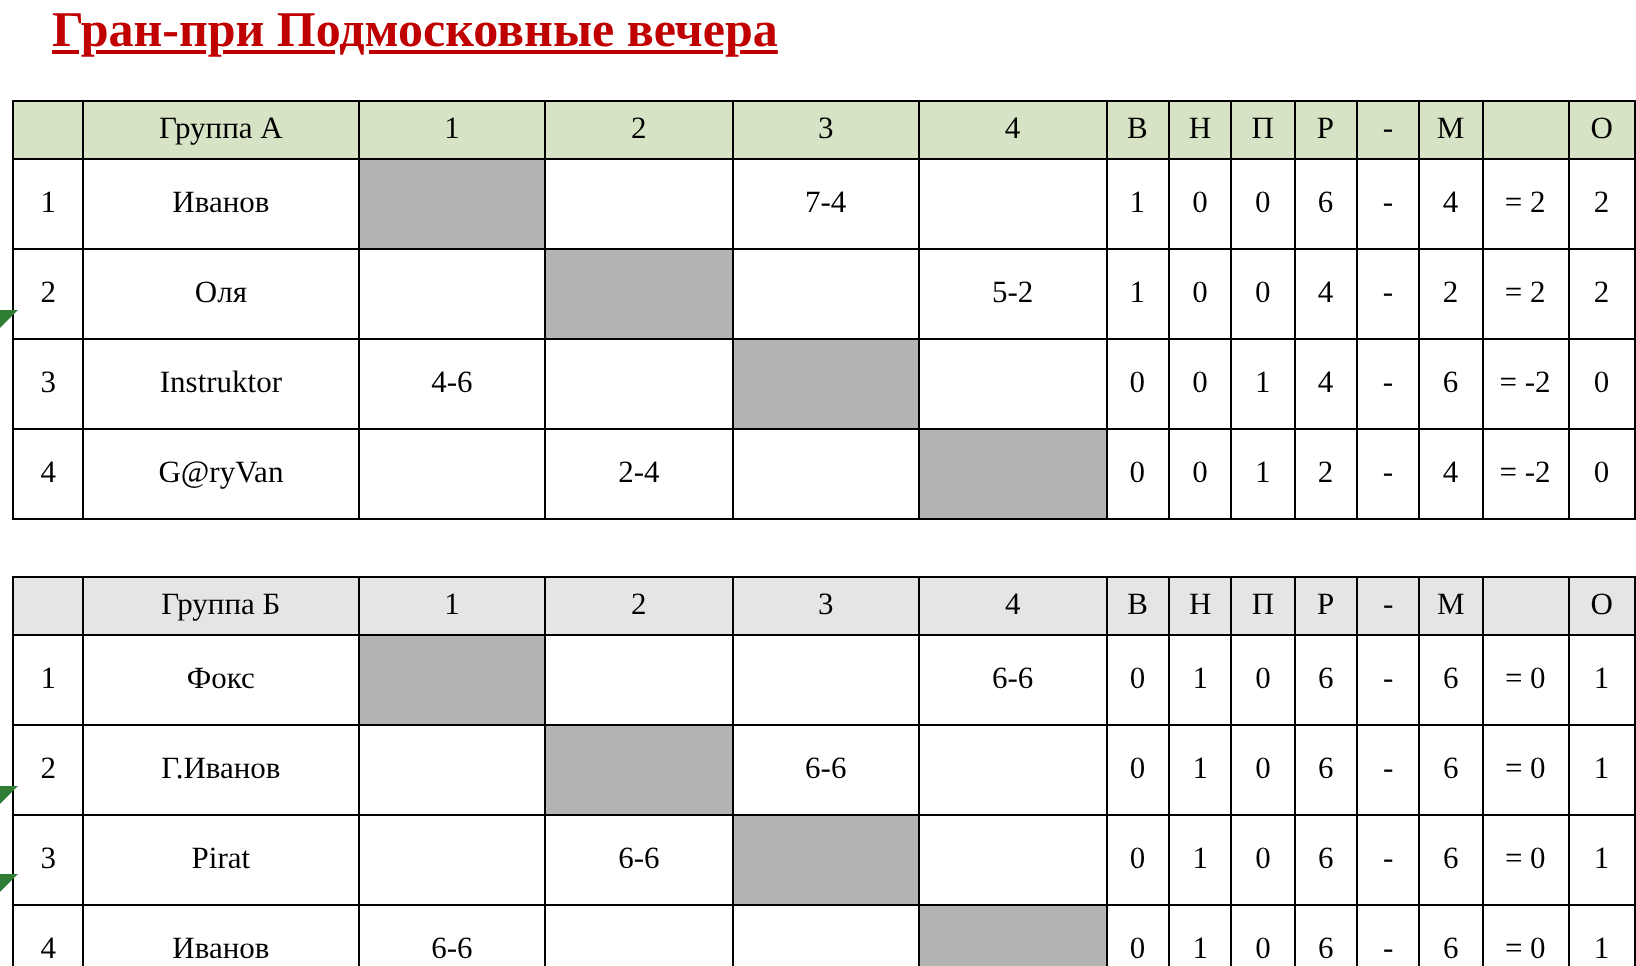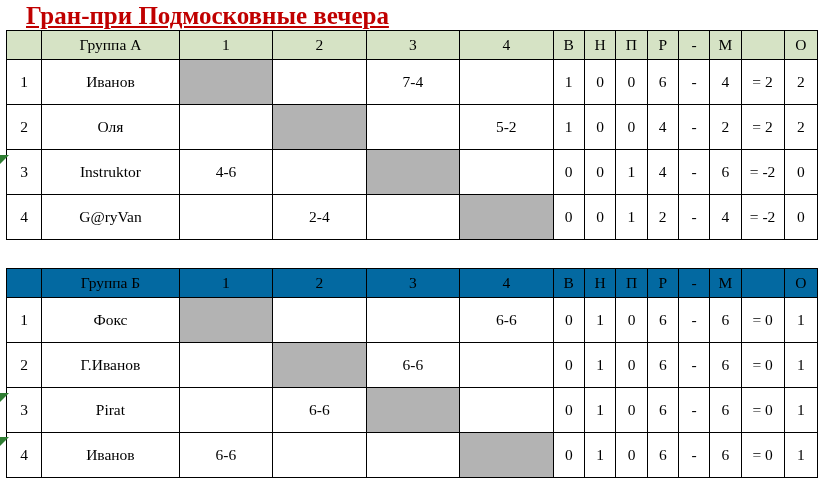--- a/index.html
+++ b/index.html
@@ -30,34 +30,35 @@
     color: #c00000;
     text-decoration: underline;
     white-space: nowrap;
     letter-spacing: 0px;
     margin-left: 20px;
   }
   table.grid {
     border-collapse: collapse;
     table-layout: fixed;
     font-size: 15px;
+    margin-top: 20px;
   }
   table.grid td {
     border: 1px solid #000000;
     padding: 0;
     text-align: center;
     vertical-align: middle;
     height: 44px;
     font-family: "Liberation Serif", serif;
     font-size: 15.5px;
     background: #ffffff;
   }
   
   tr.header-a td { background: #d6e3c5; }
-  tr.header-b td { background: #0369a1; }
+  tr.header-b td { background: #e5e5e5; }
   tr.header-a td, tr.header-b td {
     height: 28px;
     font-size: 15.5px;
   }
   td.name {
     text-align: left;
     padding-left: 10px;
   }
   td.idx {
     text-align: center;

